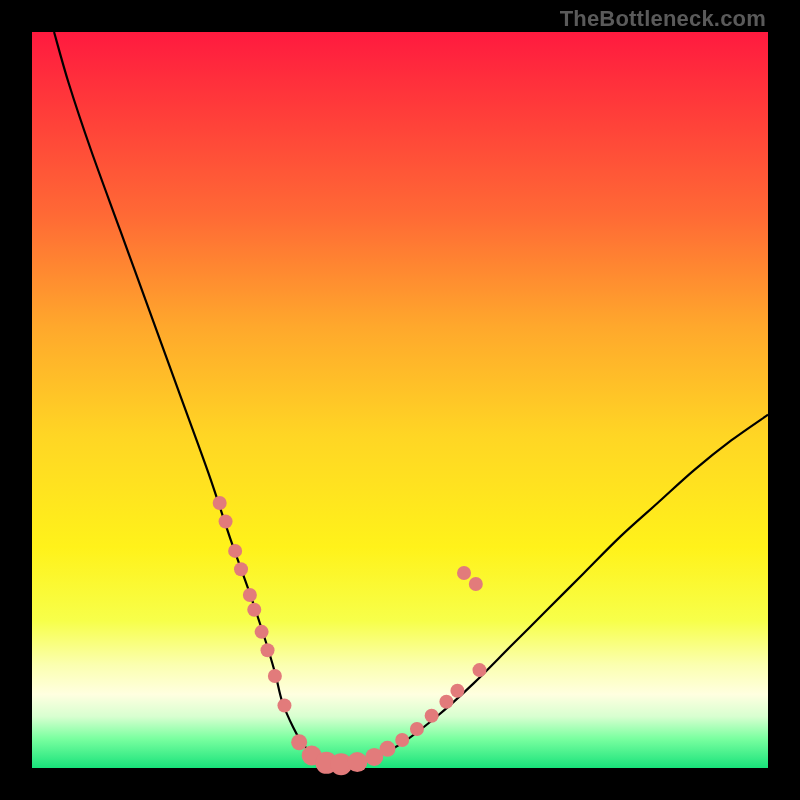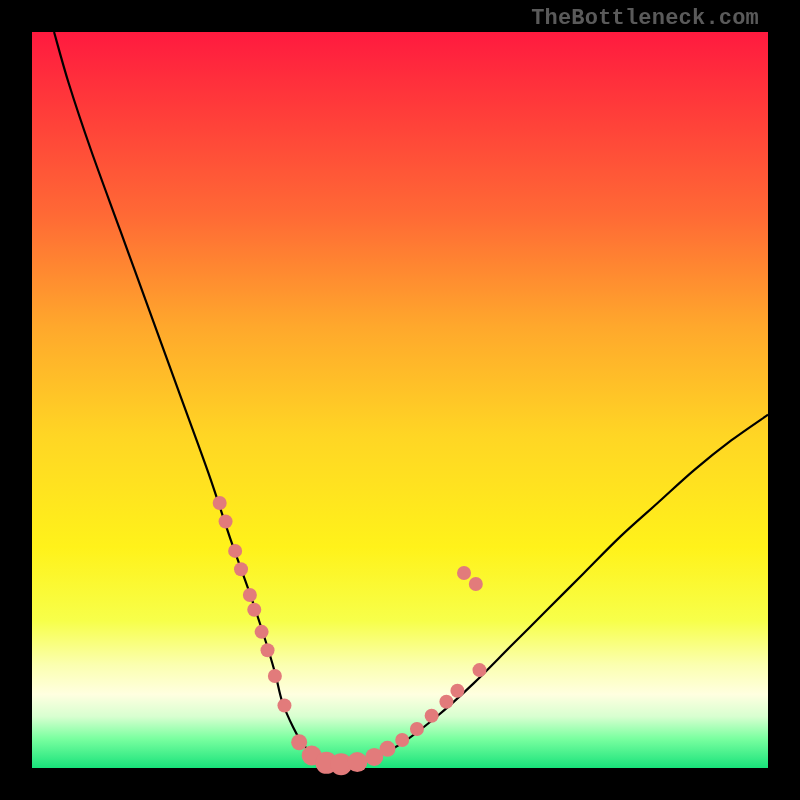--- a/index.html
+++ b/index.html
@@ -27,22 +27,22 @@
       #fbffb0 86%,
       #ffffe0 90%,
       #d8ffd0 93%,
       #7affa0 96%,
       #18e27a 100%
     );
   }
   .watermark {
     position: absolute;
     top: 6px;
-    right: 41px;
-    font-family: Liberation Mono, monospace;
+    right: 34px;
+    font-family: Liberation Sans, sans-serif;
     font-size: 22px;
     font-weight: 600;
     color: #5a5a5a;
     letter-spacing: 0.2px;
   }
   svg.plot {
     position: absolute;
     left: 0;
     top: 0;
     width: 736px;

